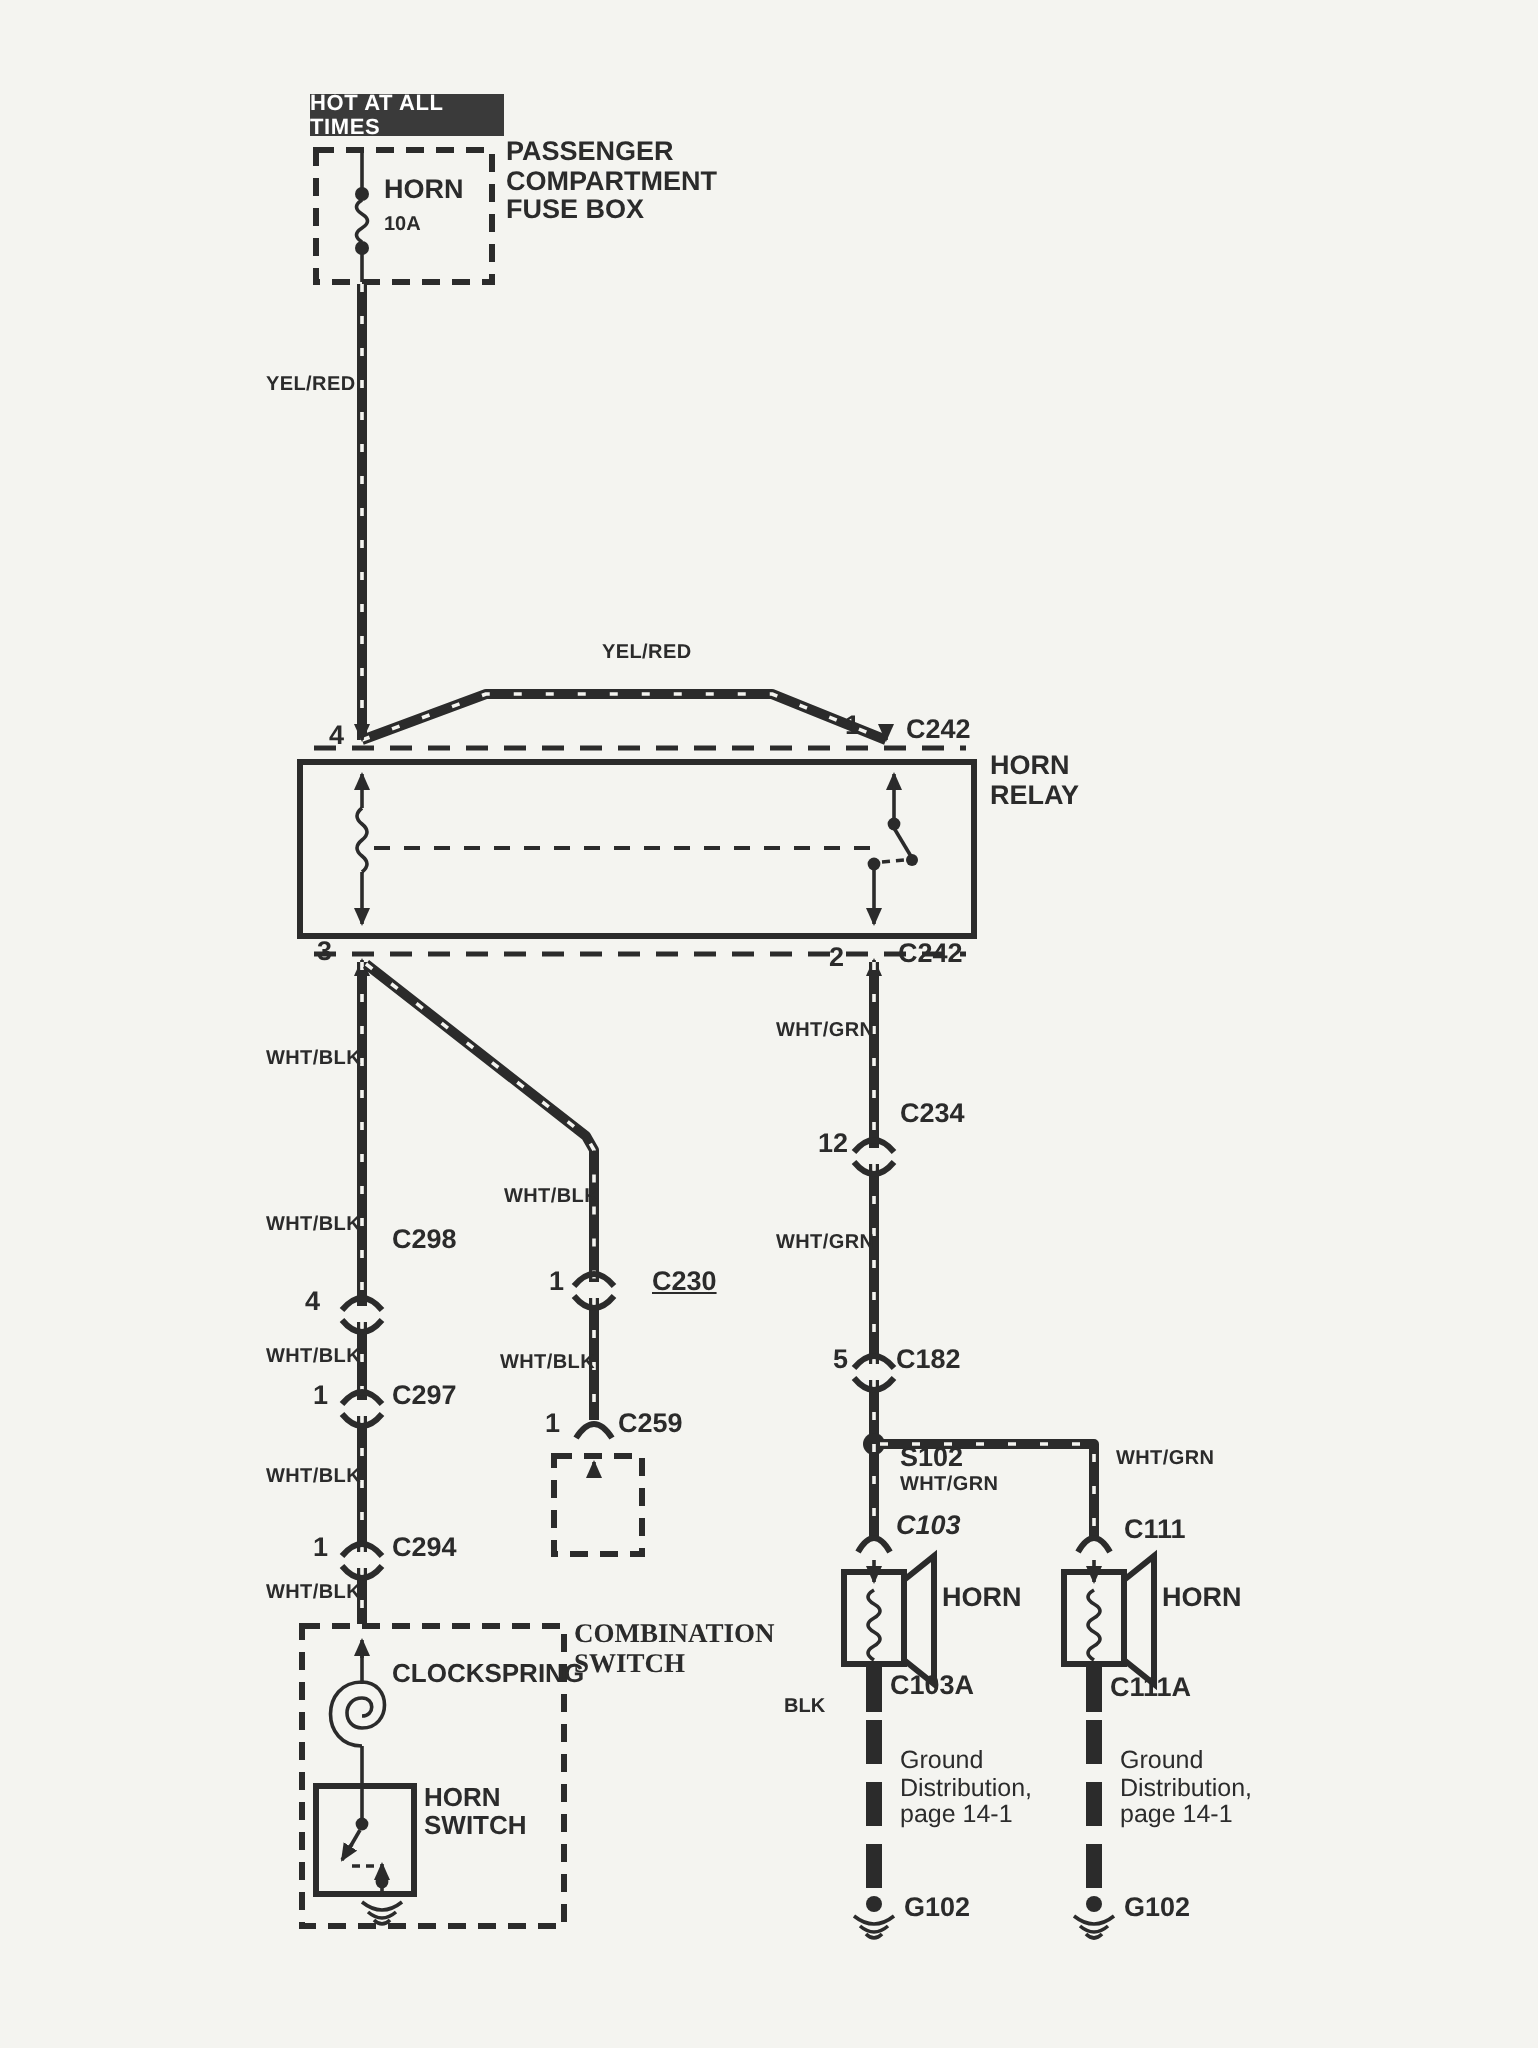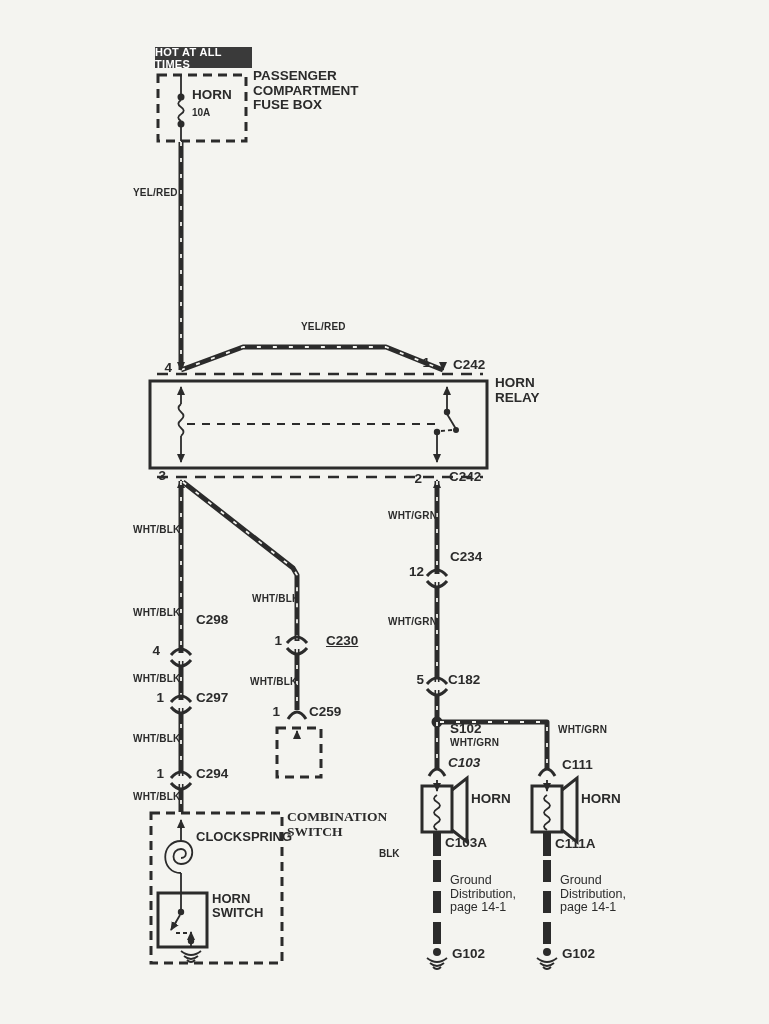--- a/index.html
+++ b/index.html
@@ -217,21 +217,21 @@
   <div class="lbl" style="left:450px;top:698px;margin-top:24px;">S102</div>
   <div class="lbl sm" style="left:450px;top:737px;">WHT/GRN</div>
   <div class="lbl sm" style="left:558px;top:724px;">WHT/GRN</div>
   <div class="lbl" style="left:448px;top:756px;font-style:italic;">C103</div>
   <div class="lbl" style="left:562px;top:758px;">C111</div>
 
   <div class="lbl" style="left:471px;top:792px;">HORN</div>
   <div class="lbl" style="left:581px;top:792px;">HORN</div>
   <div class="lbl" style="left:445px;top:836px;">C103A</div>
   <div class="lbl" style="left:555px;top:837px;">C111A</div>
-  <div class="lbl xs" style="left:379px;top:848px;">BLK</div>
+  <div class="lbl xs" style="left:392px;top:848px;">BLK</div>
 
   <div class="plain pre lbl" style="left:450px;top:874px;">Ground
 Distribution,
 page 14-1</div>
   <div class="plain pre lbl" style="left:560px;top:874px;">Ground
 Distribution,
 page 14-1</div>
   <div class="lbl" style="left:452px;top:947px;">G102</div>
   <div class="lbl" style="left:562px;top:947px;">G102</div>
 

